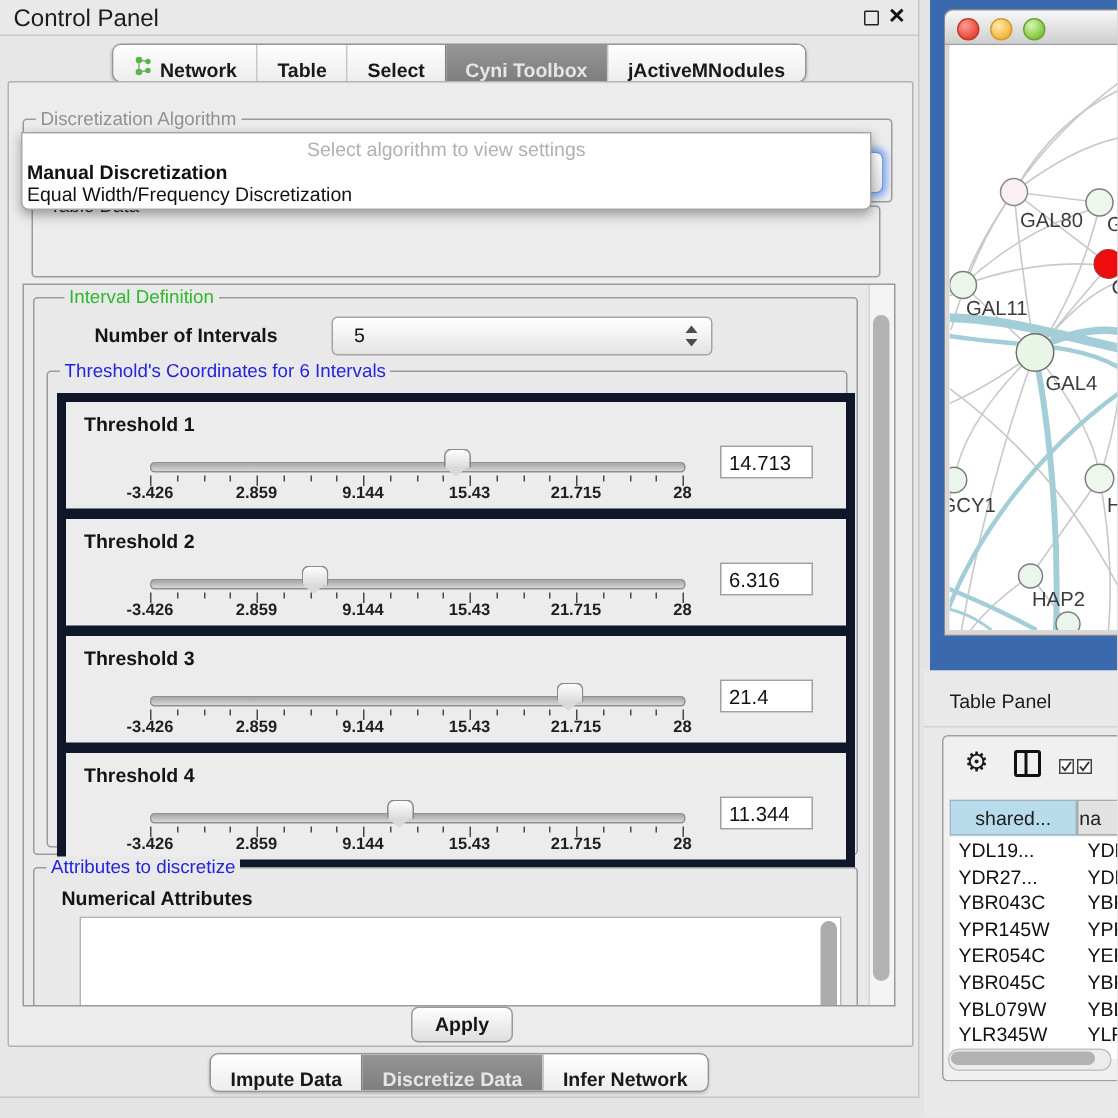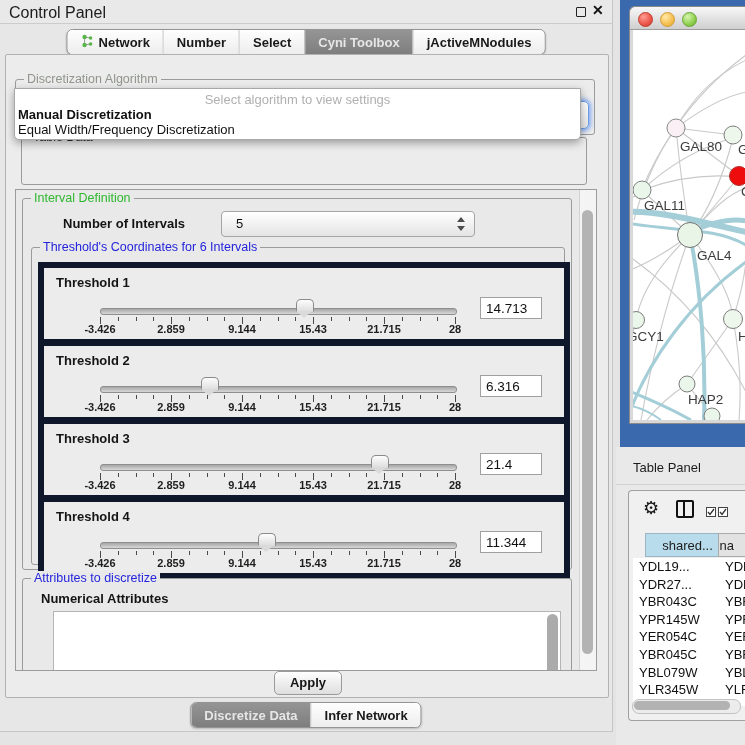--- a/index.html
+++ b/index.html
@@ -7,21 +7,21 @@
   .root{position:relative;width:745px;height:745px;overflow:hidden;background:#e4e4e4;}
 
   
   .cp{position:absolute;left:0;top:0;width:612px;height:731px;background:#e7e7e7;border-right:1px solid #c6c6c6;border-bottom:1px solid #c6c6c6;}
   .cp-titlebar{position:absolute;left:0;top:0;width:612px;height:23px;background:#e9e9e9;border-bottom:1px solid #cccccc;}
   .cp-title{position:absolute;left:9px;top:4px;font-size:16px;color:#1c1c1c;}
   .float-ic{position:absolute;left:576px;top:7px;width:8px;height:8px;border:1.5px solid #222;border-radius:1px;}
   .close-ic{position:absolute;left:592px;top:2px;font-size:14px;font-weight:bold;color:#111;}
 
   .segbar{position:absolute;display:flex;height:24px;border:1px solid #949494;border-radius:6px;overflow:hidden;background:#fff;box-shadow:0 1px 2px rgba(0,0,0,.2);}
-  .seg{display:flex;align-items:center;gap:5px;padding:0 13px;font-size:13px;font-weight:bold;color:#191919;background:linear-gradient(#fefefe,#ededed);border-left:1px solid #c6c6c6;white-space:nowrap;}
+  .seg{display:flex;align-items:flex-end;gap:5px;padding:0 13px;font-size:13px;font-weight:bold;color:#191919;background:linear-gradient(#fefefe,#ededed);border-left:1px solid #c6c6c6;white-space:nowrap;}
   .seg:first-child{border-left:none;}
   .seg.sel{background:linear-gradient(#959595,#7e7e7e);color:#e6e6e6;border-left-color:#808080;}
   .topbar{top:29px;left:306px;transform:translateX(-50%);}
   .botbar{top:702px;left:306px;transform:translateX(-50%);}
 
   .main-panel{position:absolute;left:5px;top:54px;width:602px;height:642px;background:#ececec;border:1px solid #b2b2b2;border-radius:2px;}
 
   .group{position:absolute;border:1px solid #9b9b9b;border-radius:3px;}
   .gtitle{position:absolute;top:-8px;left:8px;padding:0 3px;font-size:12.5px;background:#ececec;}
   .gtitle.green{color:#2eb82e;}
@@ -80,21 +80,21 @@
   .tp-header{position:absolute;left:0;top:0;width:100%;height:37px;border-bottom:1px solid #d2d2d2;}
   .tp-title{position:absolute;left:17px;top:13px;font-size:13px;color:#1c1c1c;}
   .tp-window{position:absolute;left:12px;top:43px;width:116px;height:229px;background:#f0f0f0;border:1px solid #a0a0a0;border-right:none;border-radius:4px 0 0 4px;}
   .gear-ic{position:absolute;left:14px;top:6px;font-size:18px;color:#1a1a1a;}
   .cols-ic{position:absolute;left:47px;top:9px;width:14px;height:14px;border:2px solid #111;border-radius:2px;}
   .cols-ic::after{content:"";position:absolute;left:5px;top:0;width:2px;height:14px;background:#111;}
   .checks-ic{position:absolute;left:77px;top:12px;}
   .tp-grid{position:absolute;left:4px;top:42px;width:112px;height:182px;overflow:hidden;}
   .tp-headrow{position:absolute;left:0;top:0;height:25px;width:100%;}
   .tp-hcell{position:absolute;top:0;height:24px;font-size:13px;color:#202020;text-align:center;line-height:24px;border:1px solid #9bb6c2;box-sizing:border-box;}
-  .tp-hcell.c0{left:0;width:85px;background:#b9dcec;margin-left:12px;}
+  .tp-hcell.c0{left:0;width:85px;background:#b9dcec;}
   .tp-hcell.c1{left:85px;width:45px;background:#e2e2e2;border-color:#aaa;text-align:right;padding-right:28px;}
   .tp-rows{position:absolute;left:0;top:25px;width:130px;height:148px;overflow:hidden;background:#fff;}
   .tp-row{position:relative;height:17.6px;}
   .tp-cell{position:absolute;top:1px;font-size:13px;color:#101010;white-space:nowrap;}
   .tp-cell.c0{left:6px;}
   .tp-cell.c1{left:92px;}
   .hscroll{position:absolute;left:3px;top:208px;width:107px;height:13px;background:#ececec;border:1px solid #c2c2c2;border-radius:7px;}
   .hthumb{position:absolute;left:1px;top:1px;width:96px;height:9px;border-radius:5px;background:#b2b2b2;}
 </style>
 </head>
@@ -114,21 +114,21 @@
           <span><svg width="13" height="14" viewBox="0 0 13 14">
               <path d="M4,3 L4,11 M4,3 L10,4 M4,11 L10,10" stroke="#9a9a9a" stroke-width="1" fill="none"></path>
               <circle cx="4" cy="3" r="2.2" fill="#57b647"></circle>
               <circle cx="10" cy="4" r="1.8" fill="#57b647"></circle>
               <circle cx="4" cy="11" r="2.2" fill="#57b647"></circle>
               <circle cx="10" cy="10" r="1.8" fill="#57b647"></circle>
             </svg></span>
           <span>Network</span>
         </div>
         <div class="seg">
-          <span>Number</span>
+          <span>Table</span>
         </div>
         <div class="seg">
           <span>Select</span>
         </div>
         <div class="seg sel">
           <span>Cyni Toolbox</span>
         </div>
         <div class="seg">
           <span>jActiveMNodules</span>
         </div>
@@ -149,21 +149,21 @@
           </div>
       </div>
 
       <div class="group" style="left:15px;top:82px;width:564px;height:46px;">
         <span class="gtitle dark">Table Data</span>
       </div>
 
       <div class="scrollpane">
 
         <div class="group" style="left:6px;top:8px;width:548px;height:370px;background:#e9e9e9;">
-          <span class="gtitle green" style="background:#e9e9e9;">Interval Definition</span>
+          <span class="gtitle green" style="background:#e9e9e9;margin-left:12px;">Interval Definition</span>
           <span class="numlabel" style="left:40px;top:17px;">Number of Intervals</span>
           <div class="combo" style="left:198px;top:12px;width:252px;height:24px;">
             <span class="ctext" style="left:14px;">5</span>
             <span class="stepper">
                 <span class="up"></span>
                 <span class="dn"></span>
               </span>
           </div>
 
           <div class="group" style="left:8px;top:48px;width:532px;height:316px;background:#e9e9e9;">
@@ -333,20 +333,23 @@
           <div class="vthumb" style="top:20px;height:444px;"></div>
         </div>
       </div>
 
       <div class="applybtn">Apply</div>
     </div>
 
   </div>
 
   <div class="segbar botbar" id="bottom-tabs">
+      <div class="seg">
+        <span>Impute Data</span>
+      </div>
       <div class="seg sel">
         <span>Discretize Data</span>
       </div>
       <div class="seg">
         <span>Infer Network</span>
       </div>
     </div>
 
   <div class="net-region">
     <div class="net-window">

